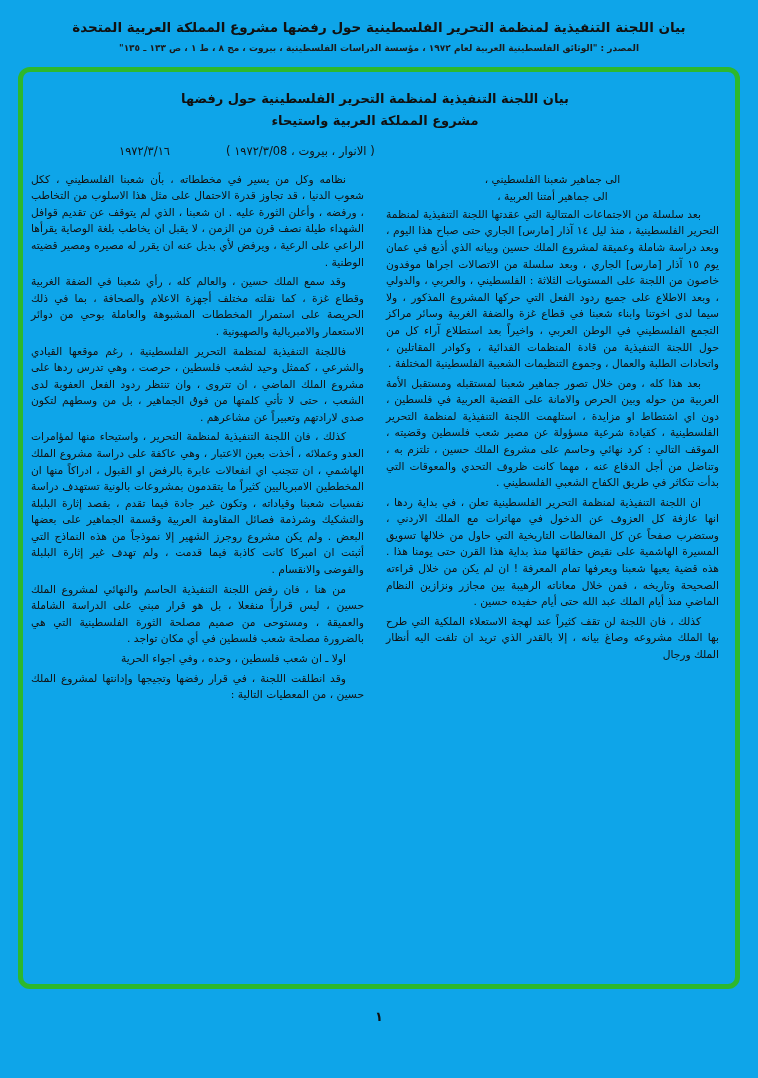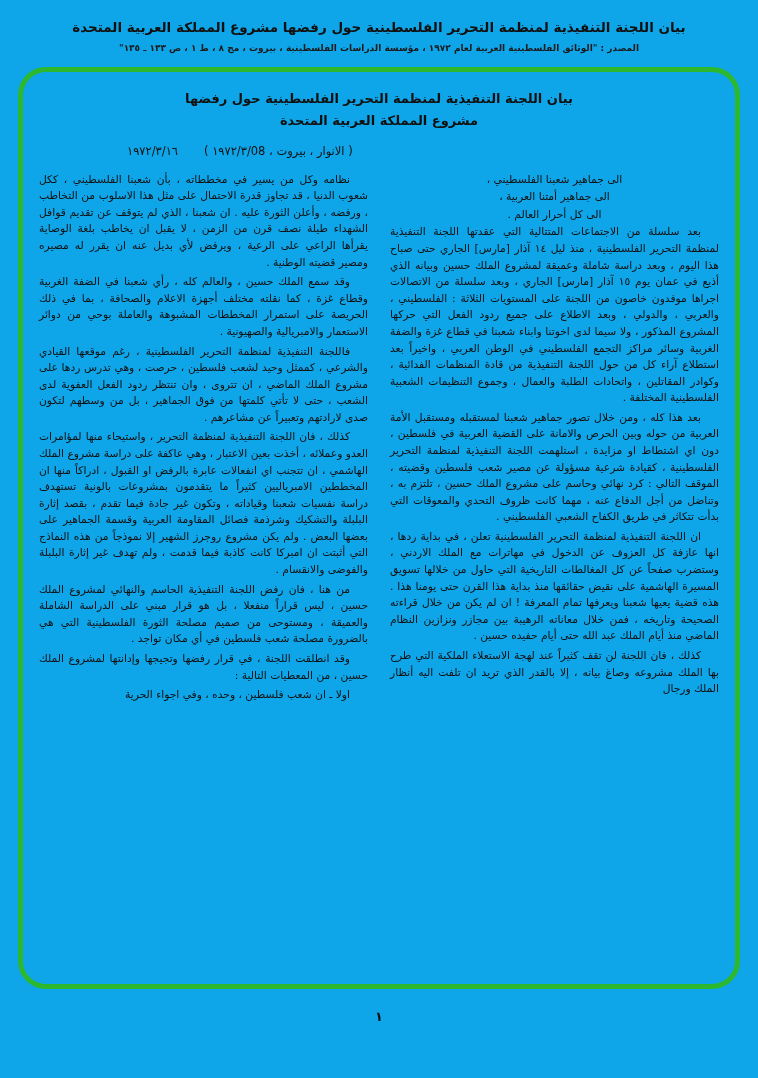--- a/index.html
+++ b/index.html
@@ -35,37 +35,37 @@
     margin-top: 5px;
     color: #1a1a1a;
   }
   
   .statement-box {
     box-sizing: border-box;
     width: 722px;
     height: 922px;
     margin: 14px auto 0 auto;
     border: 5px solid #2db82d;
-    border-radius: 28px;
-    padding: 12px 16px 14px 16px;
+    border-radius: 12px;
+    padding: 12px 16px 14px 8px;
     overflow: hidden;
     direction: rtl;
   }
   .doc-title {
     text-align: center;
     font-weight: bold;
     font-size: 13px;
     line-height: 1.7;
     margin-top: 4px;
   }
   .date-row {
     direction: ltr;
     display: flex;
     align-items: baseline;
-    gap: 26px;
+    gap: 56px;
     padding-left: 88px;
     margin: 12px 0 14px 0;
     font-size: 11.5px;
   }
   .date-row .date { letter-spacing: 1px; }
   
   .columns {
     display: flex;
     direction: rtl;
     gap: 22px;
@@ -98,53 +98,52 @@
 
   <div class="top-header">
     <div class="top-title">بيان اللجنة التنفيذية لمنظمة التحرير الفلسطينية حول رفضها مشروع المملكة العربية المتحدة</div>
     <div class="top-source">المصدر : "الوثائق الفلسطينية العربية لعام ١٩٧٢ ، مؤسسة الدراسات الفلسطينية ، بيروت ، مج ٨ ، ط ١ ، ص ١٣٣ ـ ١٣٥"</div>
   </div>
 
   <div class="statement-box">
 
     <div class="doc-title">
       <div>بيان اللجنة التنفيذية لمنظمة التحرير الفلسطينية حول رفضها</div>
-      <div>مشروع المملكة العربية المتحدة</div>
+      <div>مشروع المملكة العربية واستيحاء</div>
     </div>
 
     <div class="date-row">
       <span class="date">١٩٧٢/٣/١٦</span>
       <span class="publication">( الانوار ، بيروت ، ١٩٧٢/٣/08 )</span>
     </div>
 
     <div class="columns">
 
       <div class="col">
         <div>
             <p class="salutation">الى جماهير شعبنا الفلسطيني ،</p>
             <p class="salutation">الى جماهير أمتنا العربية ،</p>
-            <p class="salutation">الى كل أحرار العالم .</p>
           </div>
         <div>
             <p>بعد سلسلة من الاجتماعات المتتالية التي عقدتها اللجنة التنفيذية لمنظمة التحرير الفلسطينية ، منذ ليل ١٤ آذار [مارس] الجاري حتى صباح هذا اليوم ، وبعد دراسة شاملة وعميقة لمشروع الملك حسين وبيانه الذي أذيع في عمان يوم ١٥ آذار [مارس] الجاري ، وبعد سلسلة من الاتصالات اجراها موفدون خاصون من اللجنة على المستويات الثلاثة : الفلسطيني ، والعربي ، والدولي ، وبعد الاطلاع على جميع ردود الفعل التي حركها المشروع المذكور ، ولا سيما لدى اخوتنا وابناء شعبنا في قطاع غزة والضفة الغربية وسائر مراكز التجمع الفلسطيني في الوطن العربي ، واخيراً بعد استطلاع آراء كل من حول اللجنة التنفيذية من قادة المنظمات الفدائية ، وكوادر المقاتلين ، واتحادات الطلبة والعمال ، وجموع التنظيمات الشعبية الفلسطينية المختلفة .</p>
             <p>بعد هذا كله ، ومن خلال تصور جماهير شعبنا لمستقبله ومستقبل الأمة العربية من حوله وبين الحرص والامانة على القضية العربية في فلسطين ، دون اي اشتطاط او مزايدة ، استلهمت اللجنة التنفيذية لمنظمة التحرير الفلسطينية ، كقيادة شرعية مسؤولة عن مصير شعب فلسطين وقضيته ، الموقف التالي : كرد نهائي وحاسم على مشروع الملك حسين ، تلتزم به ، وتناضل من أجل الدفاع عنه ، مهما كانت ظروف التحدي والمعوقات التي بدأت تتكاثر في طريق الكفاح الشعبي الفلسطيني .</p>
             <p>ان اللجنة التنفيذية لمنظمة التحرير الفلسطينية تعلن ، في بداية ردها ، انها عازفة كل العزوف عن الدخول في مهاترات مع الملك الاردني ، وستضرب صفحاً عن كل المغالطات التاريخية التي حاول من خلالها تسويق المسيرة الهاشمية على نقيض حقائقها منذ بداية هذا القرن حتى يومنا هذا . هذه قضية يعيها شعبنا ويعرفها تمام المعرفة ! ان لم يكن من خلال قراءته الصحيحة وتاريخه ، فمن خلال معاناته الرهيبة بين مجازر ونزازين النظام الماضي منذ أيام الملك عبد الله حتى أيام حفيده حسين .</p>
             <p>كذلك ، فان اللجنة لن تقف كثيراً عند لهجة الاستعلاء الملكية التي طرح بها الملك مشروعه وصاغ بيانه ، إلا بالقدر الذي تريد ان تلفت اليه أنظار الملك ورجال</p>
           </div>
       </div>
 
       <div class="col">
         <div>
             <p>نظامه وكل من يسير في مخططاته ، بأن شعبنا الفلسطيني ، ككل شعوب الدنيا ، قد تجاوز قدرة الاحتمال على مثل هذا الاسلوب من التخاطب ، ورفضه ، وأعلن الثورة عليه . ان شعبنا ، الذي لم يتوقف عن تقديم قوافل الشهداء طيلة نصف قرن من الزمن ، لا يقبل ان يخاطب بلغة الوصاية يقرأها الراعي على الرعية ، ويرفض لأي بديل عنه ان يقرر له مصيره ومصير قضيته الوطنية .</p>
             <p>وقد سمع الملك حسين ، والعالم كله ، رأي شعبنا في الضفة الغربية وقطاع غزة ، كما نقلته مختلف أجهزة الاعلام والصحافة ، بما في ذلك الحريصة على استمرار المخططات المشبوهة والعاملة بوحي من دوائر الاستعمار والامبريالية والصهيونية .</p>
             <p>فاللجنة التنفيذية لمنظمة التحرير الفلسطينية ، رغم موقعها القيادي والشرعي ، كممثل وحيد لشعب فلسطين ، حرصت ، وهي تدرس ردها على مشروع الملك الماضي ، ان تتروى ، وان تنتظر ردود الفعل العفوية لدى الشعب ، حتى لا تأتي كلمتها من فوق الجماهير ، بل من وسطهم لتكون صدى لارادتهم وتعبيراً عن مشاعرهم .</p>
             <p>كذلك ، فان اللجنة التنفيذية لمنظمة التحرير ، واستيحاء منها لمؤامرات العدو وعملائه ، أخذت بعين الاعتبار ، وهي عاكفة على دراسة مشروع الملك الهاشمي ، ان تتجنب اي انفعالات عابرة بالرفض او القبول ، ادراكاً منها ان المخططين الامبرياليين كثيراً ما يتقدمون بمشروعات بالونية تستهدف دراسة نفسيات شعبنا وقياداته ، وتكون غير جادة فيما تقدم ، بقصد إثارة البلبلة والتشكيك وشرذمة فصائل المقاومة العربية وقسمة الجماهير على بعضها البعض . ولم يكن مشروع روجرز الشهير إلا نموذجاً من هذه النماذج التي أثبتت ان امبركا كانت كاذبة فيما قدمت ، ولم تهدف غير إثارة البلبلة والفوضى والانقسام .</p>
             <p>من هنا ، فان رفض اللجنة التنفيذية الحاسم والنهائي لمشروع الملك حسين ، ليس قراراً منفعلا ، بل هو قرار مبني على الدراسة الشاملة والعميقة ، ومستوحى من صميم مصلحة الثورة الفلسطينية التي هي بالضرورة مصلحة شعب فلسطين في أي مكان تواجد .</p>
+            <p>اولا ـ ان شعب فلسطين ، وحده ، وفي اجواء الحرية</p>
             <p>وقد انطلقت اللجنة ، في قرار رفضها وتجيجها وإدانتها لمشروع الملك حسين ، من المعطيات التالية :</p>
-            <p>اولا ـ ان شعب فلسطين ، وحده ، وفي اجواء الحرية</p>
           </div>
       </div>
 
     </div>
   </div>
 
   <div class="page-number">١</div>
 
 </div>
 

